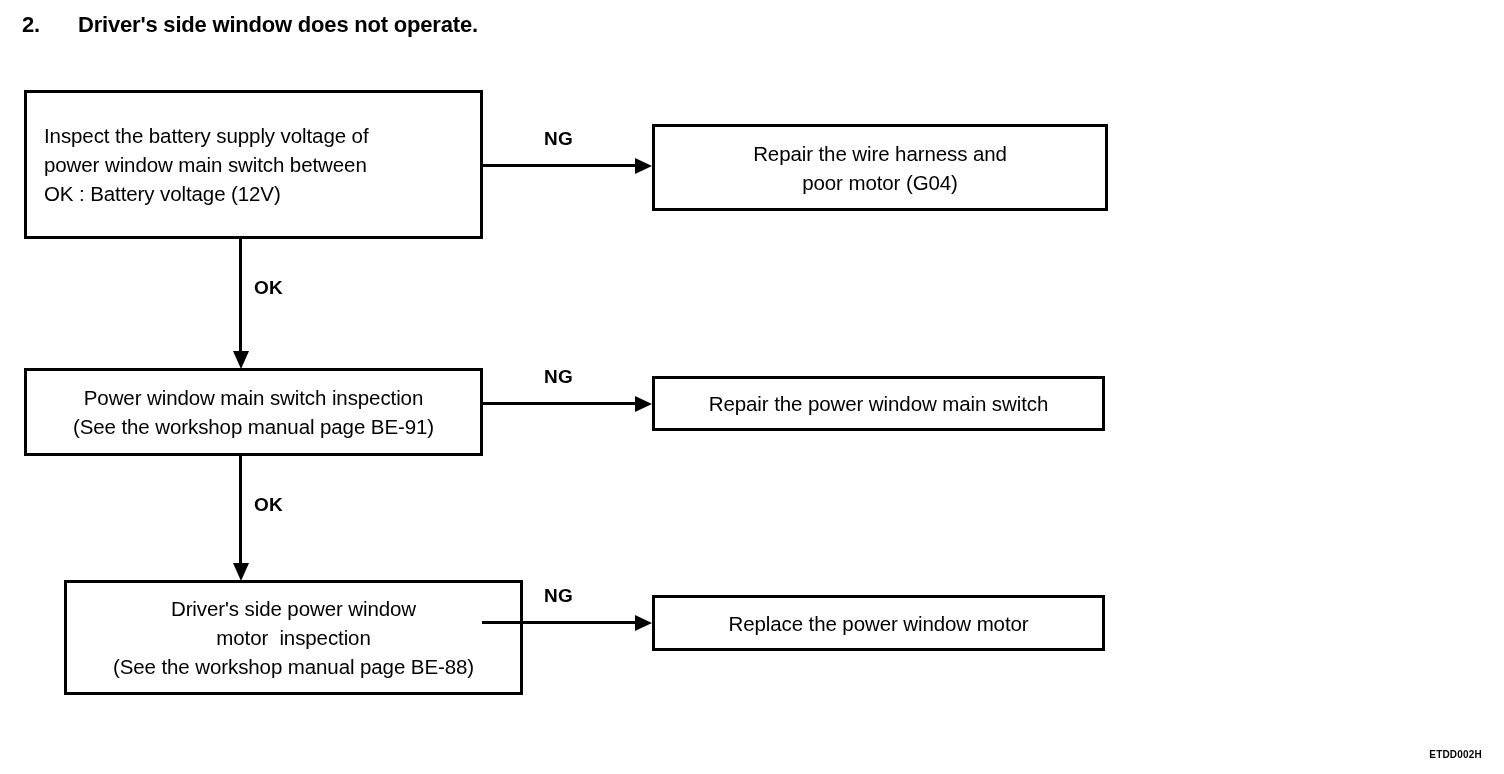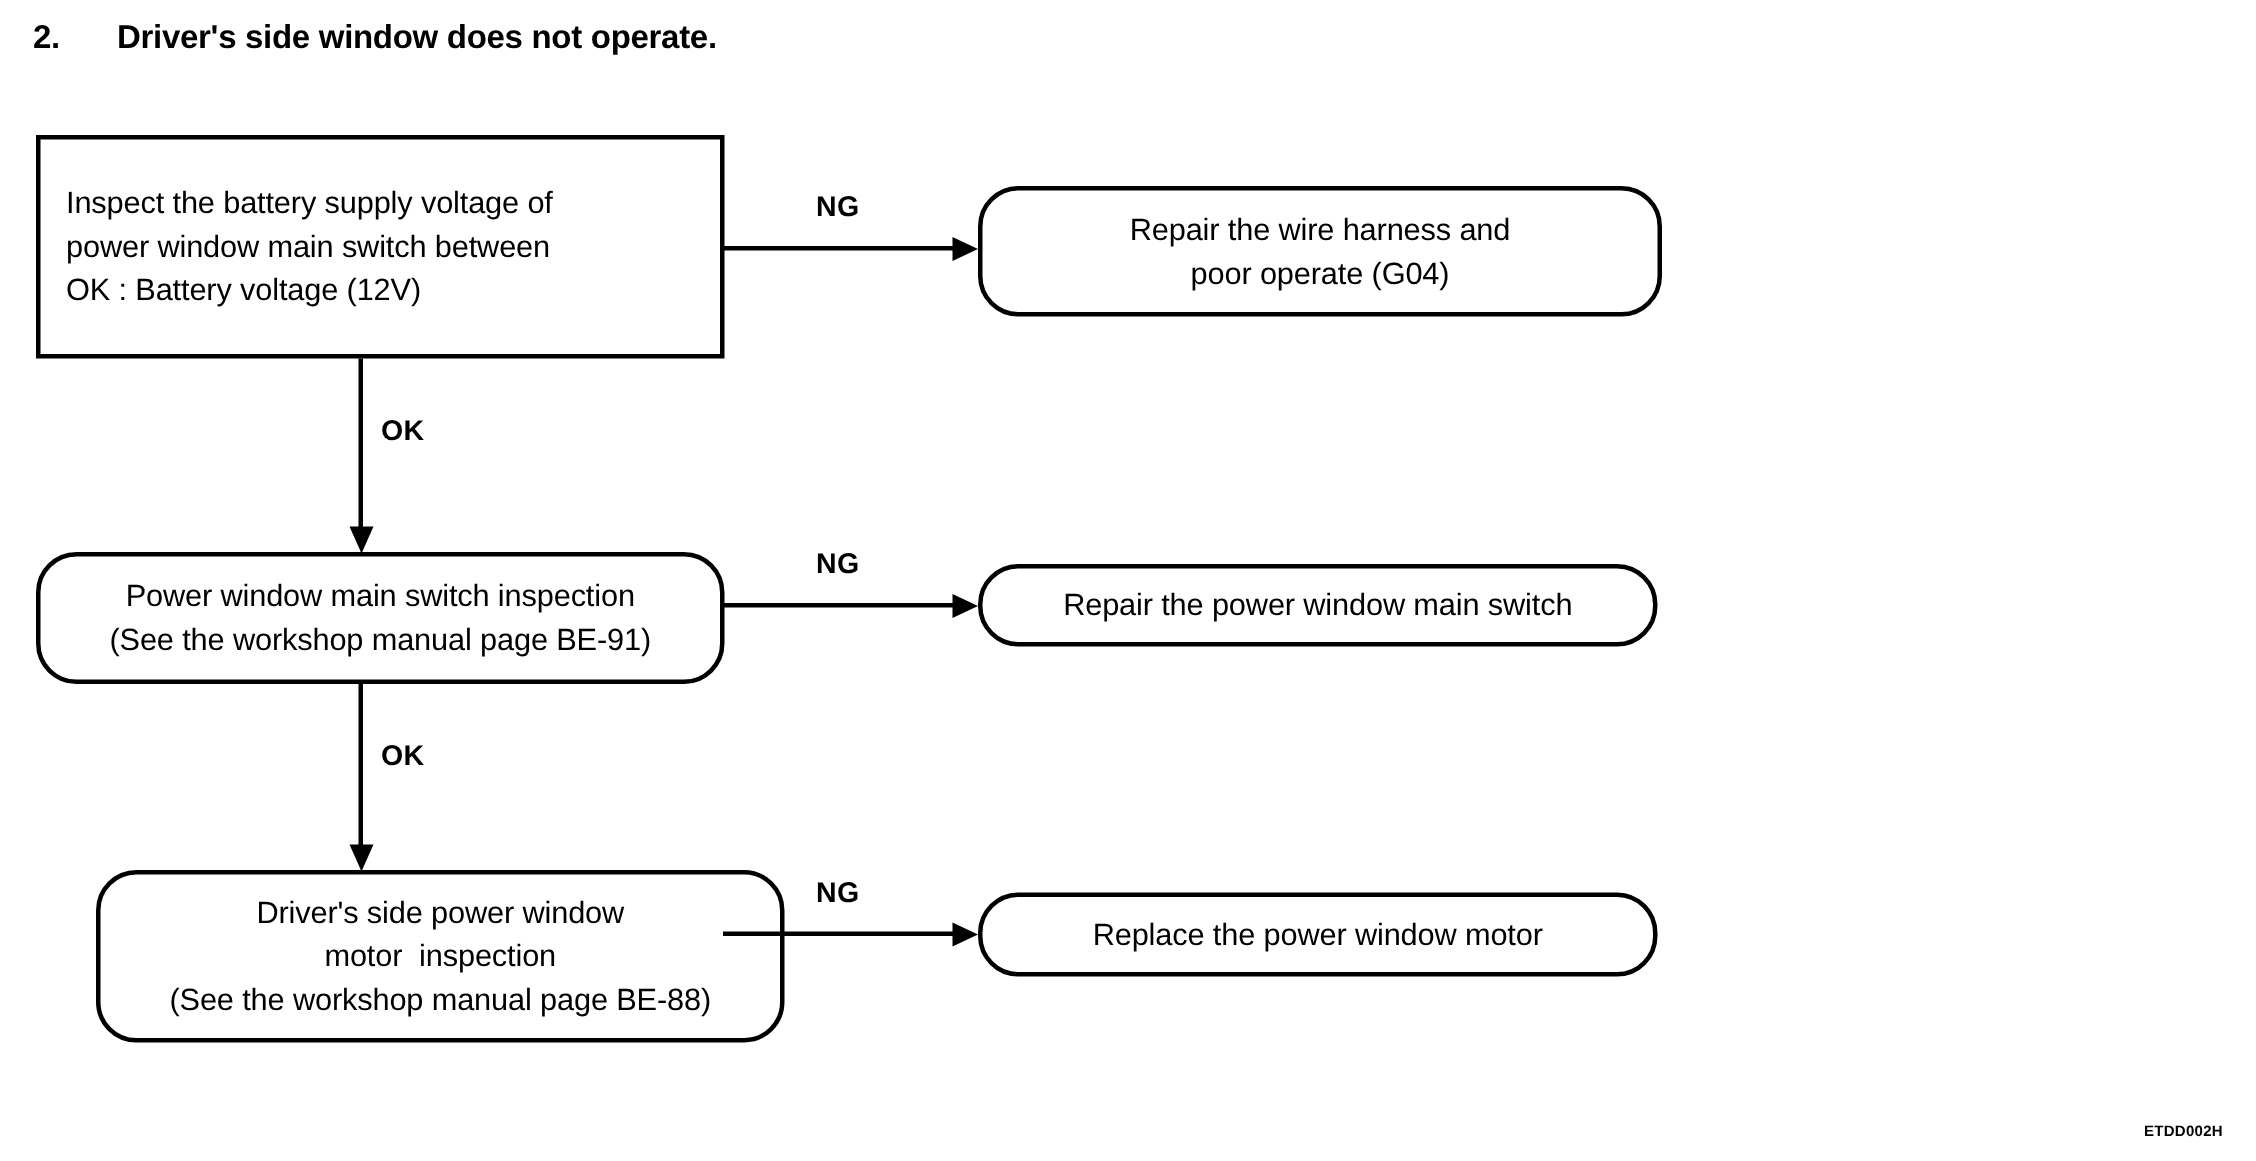--- a/index.html
+++ b/index.html
@@ -58,21 +58,20 @@
   .fc-box.left-aligned {
     padding-left: 17px;
     align-items: flex-start;
     text-align: left;
   }
   .fc-box.centered {
     align-items: center;
     text-align: center;
     padding-left: 8px;
     padding-right: 8px;
-    border-radius: 27px;
   }
 
   
   #box-inspect-battery {
     left: 24px;  top: 90px;  width: 459px;  height: 149px;
   }
   #box-main-switch-inspection {
     left: 24px;  top: 368px; width: 459px;  height: 88px;
   }
   #box-motor-inspection {
@@ -175,21 +174,21 @@
 </div>
 
 <div class="fc-box centered" id="box-motor-inspection">
   <div class="line">Driver's side power window</div>
   <div class="line">motor  inspection</div>
   <div class="line">(See the workshop manual page BE-88)</div>
 </div>
 
 <div class="fc-box centered" id="box-repair-harness">
   <div class="line">Repair the wire harness and</div>
-  <div class="line">poor operate (G04)</div>
+  <div class="line">poor motor (G04)</div>
 </div>
 
 <div class="fc-box centered" id="box-replace-main-switch">
   <div class="line">Repair the power window main switch</div>
 </div>
 
 <div class="fc-box centered" id="box-replace-motor">
   <div class="line">Replace the power window motor</div>
 </div>
 

